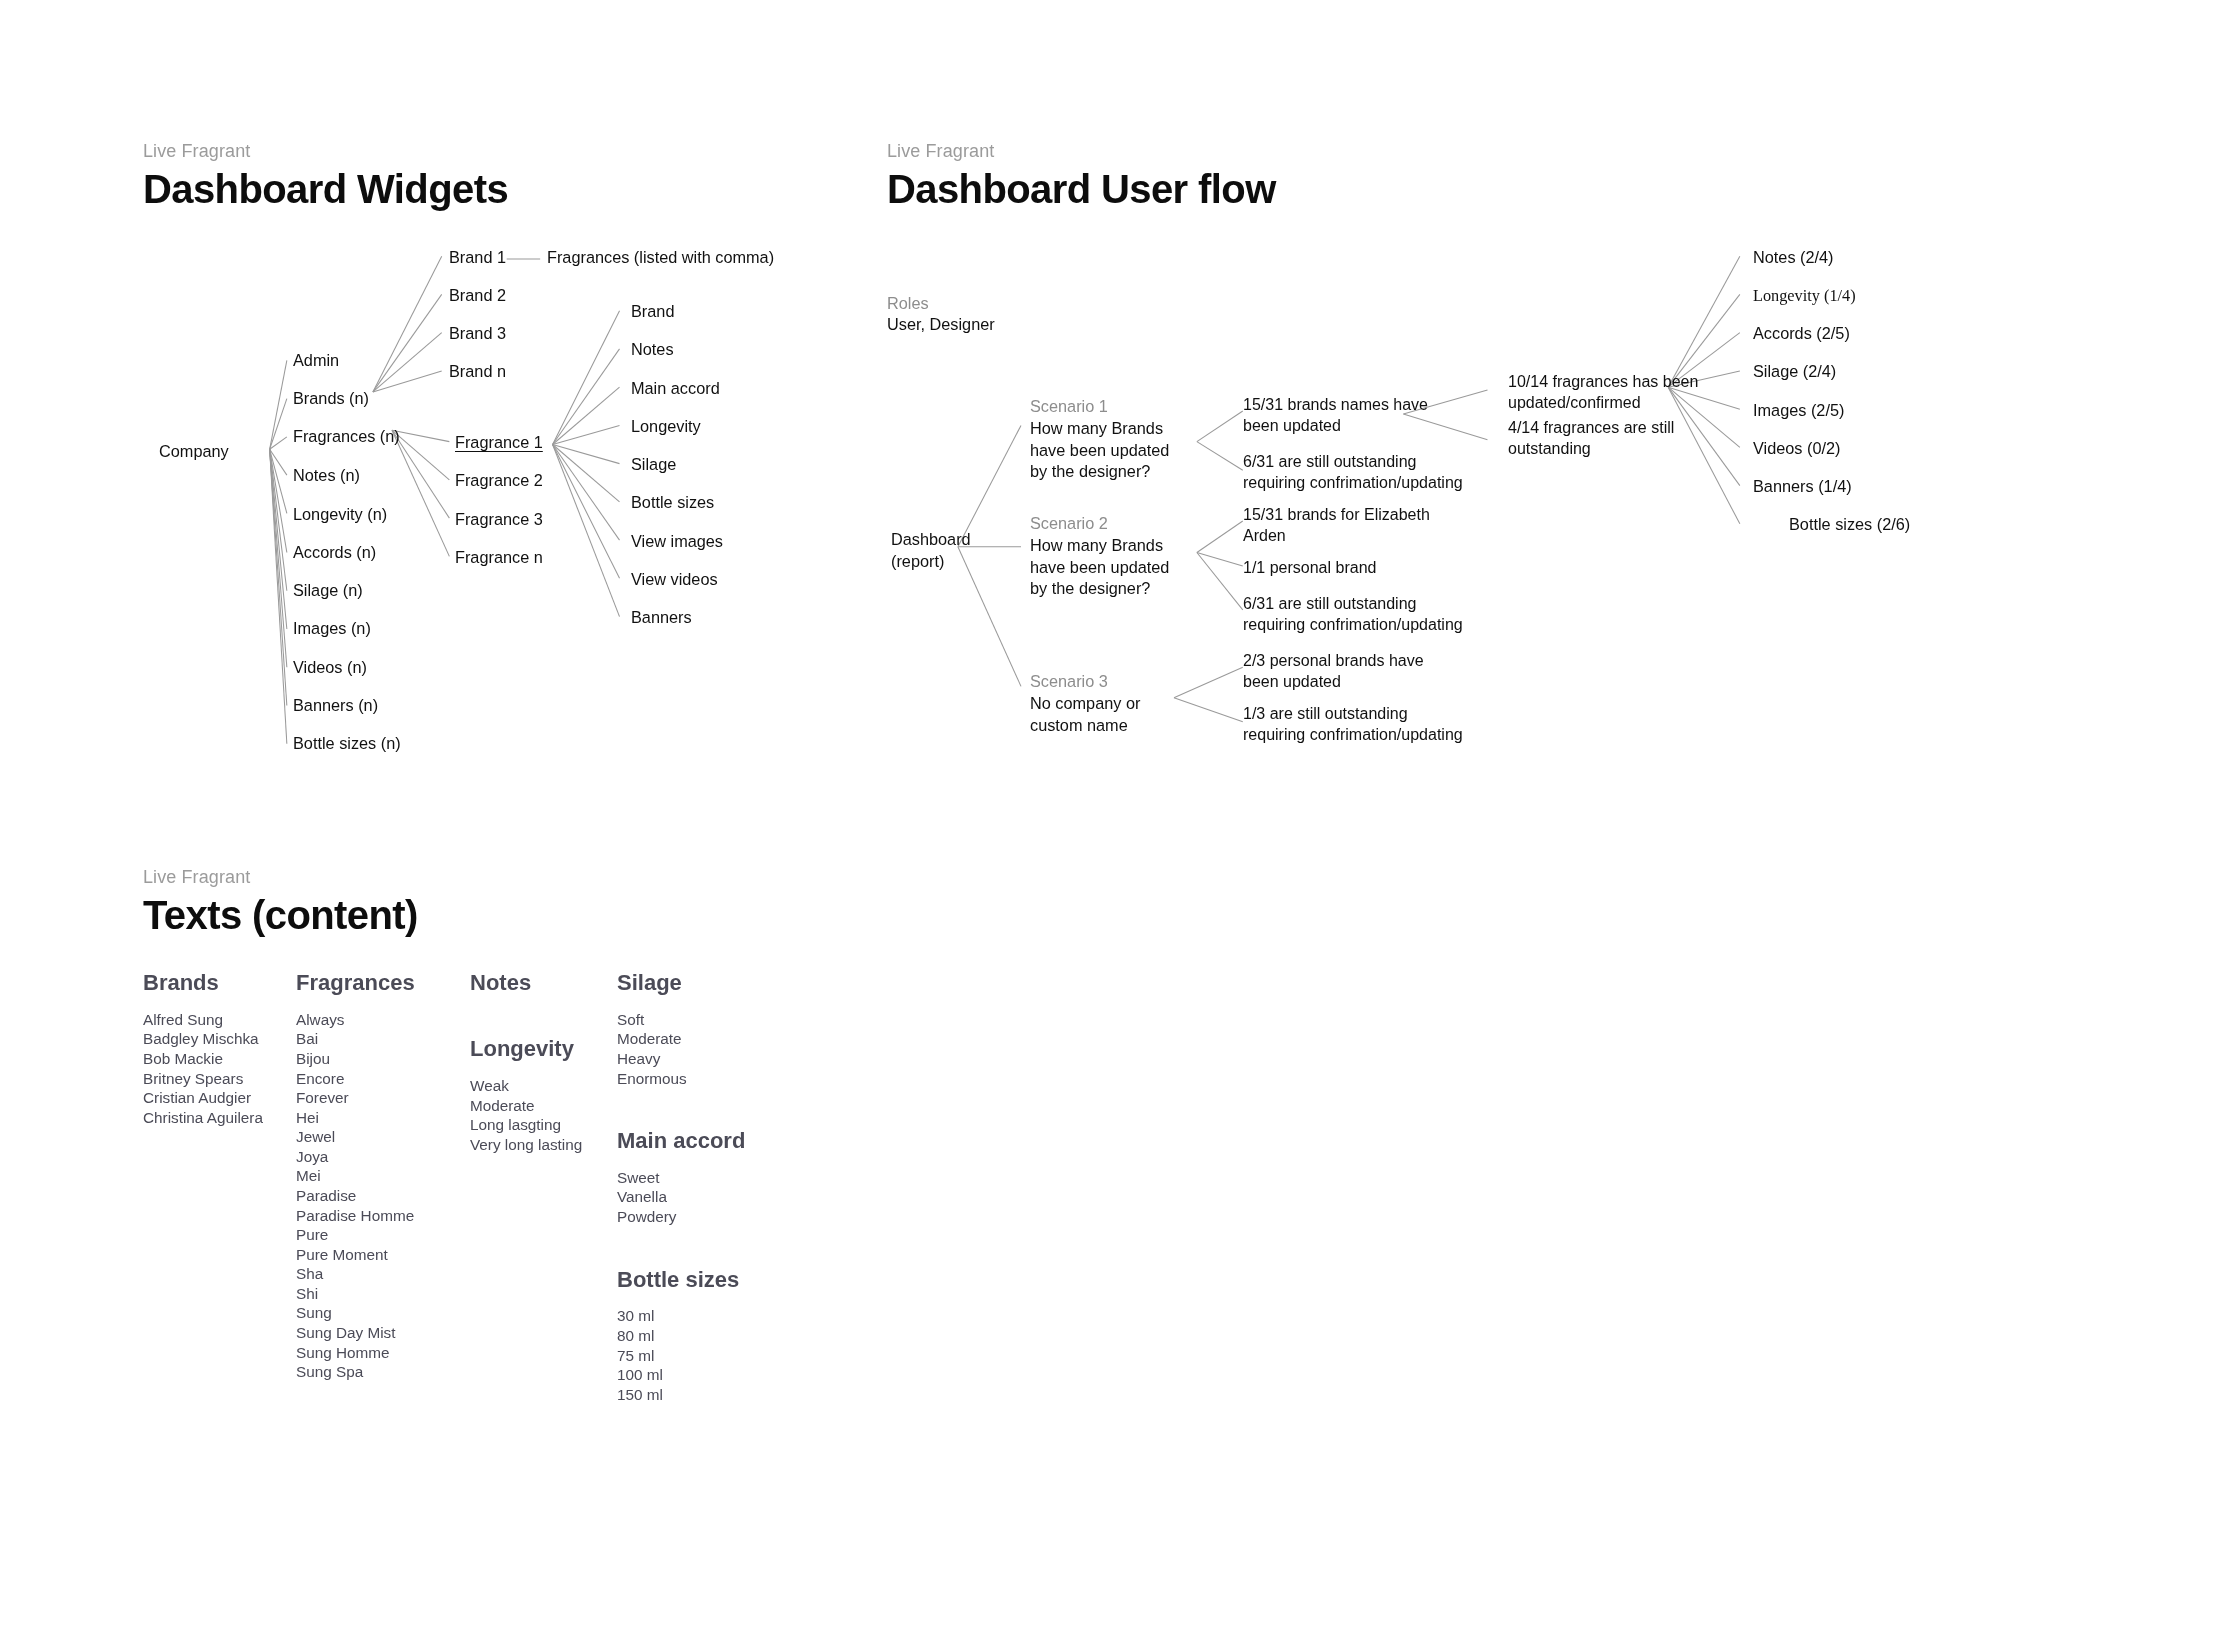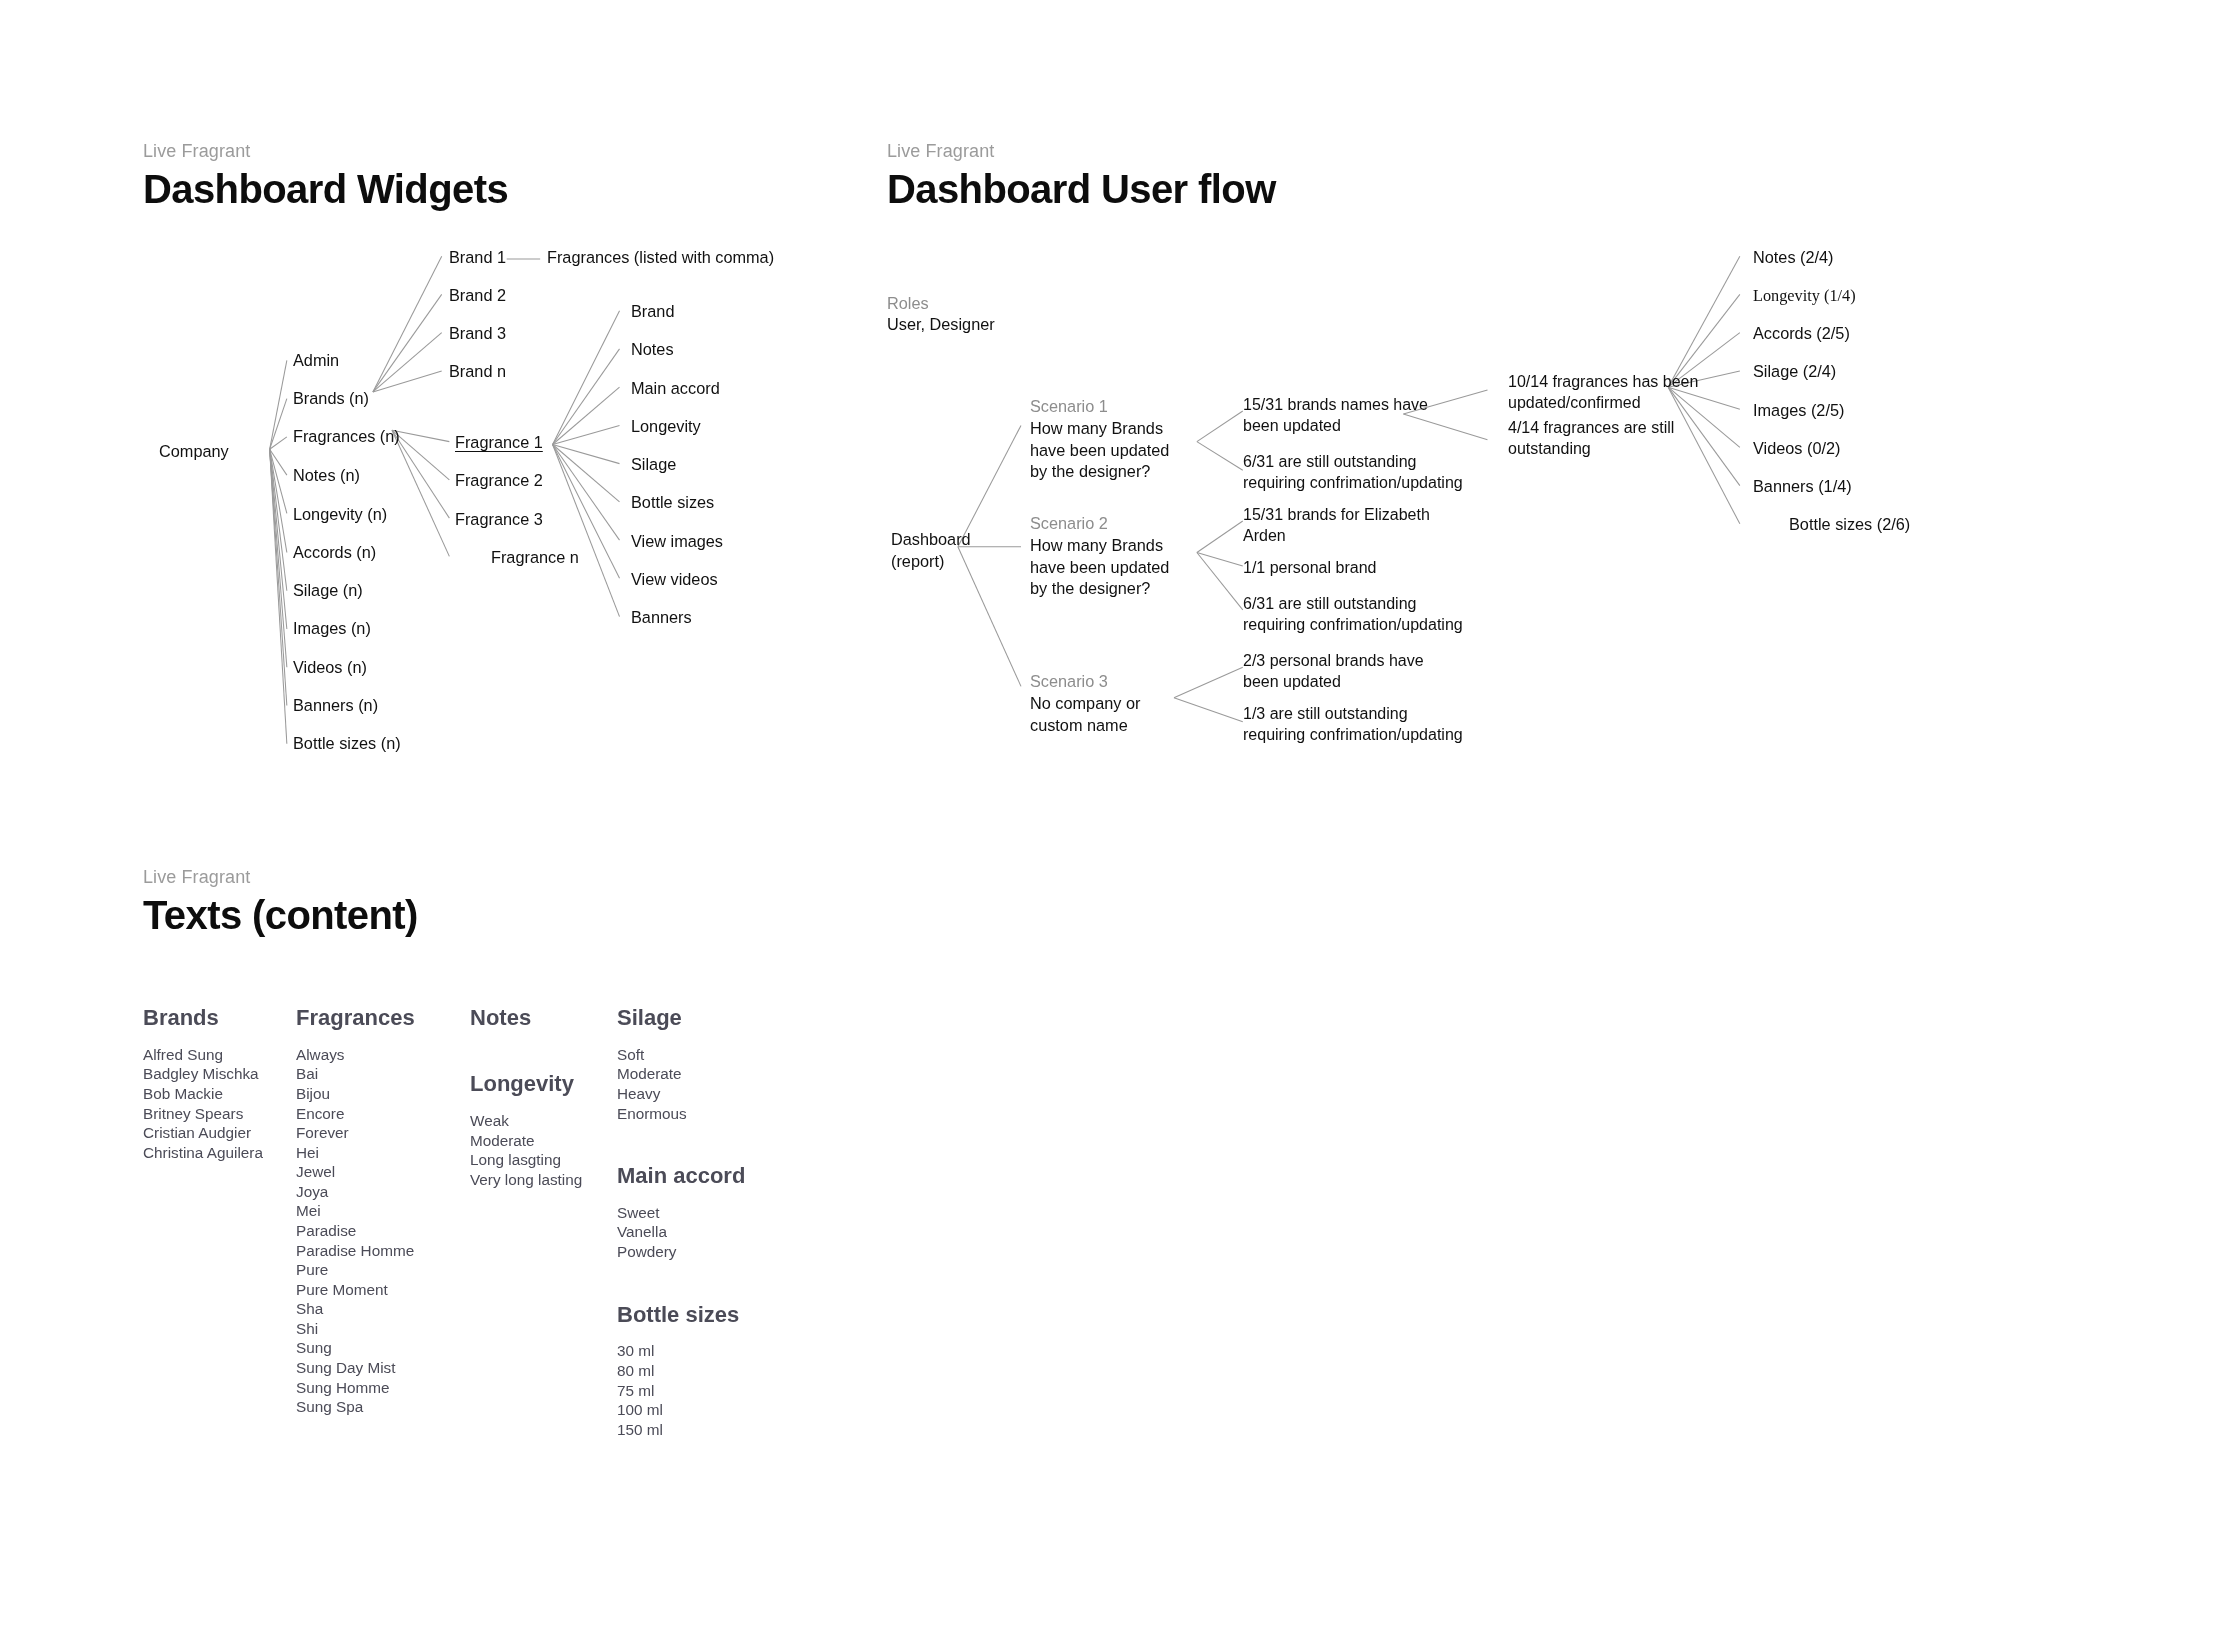--- a/index.html
+++ b/index.html
@@ -59,21 +59,21 @@
   
   .col { position: absolute; }
   .col-title {
     font-size: 22px;
     font-weight: bold;
     color: #4b4b57;
     line-height: 1.2;
     margin-bottom: 13.4px;
     white-space: nowrap;
   }
-  .col-block { margin-bottom: 40px; margin-top: 35px; }
+  .col-block { margin-bottom: 40px; }
   .col-item {
     font-size: 15.3px;
     color: #4b4b57;
     line-height: 1.28;
     white-space: nowrap;
   }
 </style>
 </head>
 <body>
 
@@ -138,21 +138,21 @@
   <div class="node" style="left:449px; top:247px;">Brand 1</div>
   <div class="node" style="left:449px; top:285px;">Brand 2</div>
   <div class="node" style="left:449px; top:323px;">Brand 3</div>
   <div class="node" style="left:449px; top:361px;">Brand n</div>
 
   <div class="node" style="left:547px; top:247px;">Fragrances (listed with comma)</div>
 
   <div class="node underline" style="left:455px; top:432px;">Fragrance 1</div>
   <div class="node" style="left:455px; top:470px;">Fragrance 2</div>
   <div class="node" style="left:455px; top:509px;">Fragrance 3</div>
-  <div class="node" style="left:455px; top:547px;margin-left:36px;">Fragrance n</div>
+  <div class="node" style="left:455px; top:547px;">Fragrance n</div>
 
   <div class="node" style="left:631px; top:301px;">Brand</div>
   <div class="node" style="left:631px; top:339px;">Notes</div>
   <div class="node" style="left:631px; top:378px;">Main accord</div>
   <div class="node" style="left:631px; top:416px;">Longevity</div>
   <div class="node" style="left:631px; top:454px;">Silage</div>
   <div class="node" style="left:631px; top:492px;">Bottle sizes</div>
   <div class="node" style="left:631px; top:531px;">View images</div>
   <div class="node" style="left:631px; top:569px;">View videos</div>
   <div class="node" style="left:631px; top:607px;">Banners</div>

